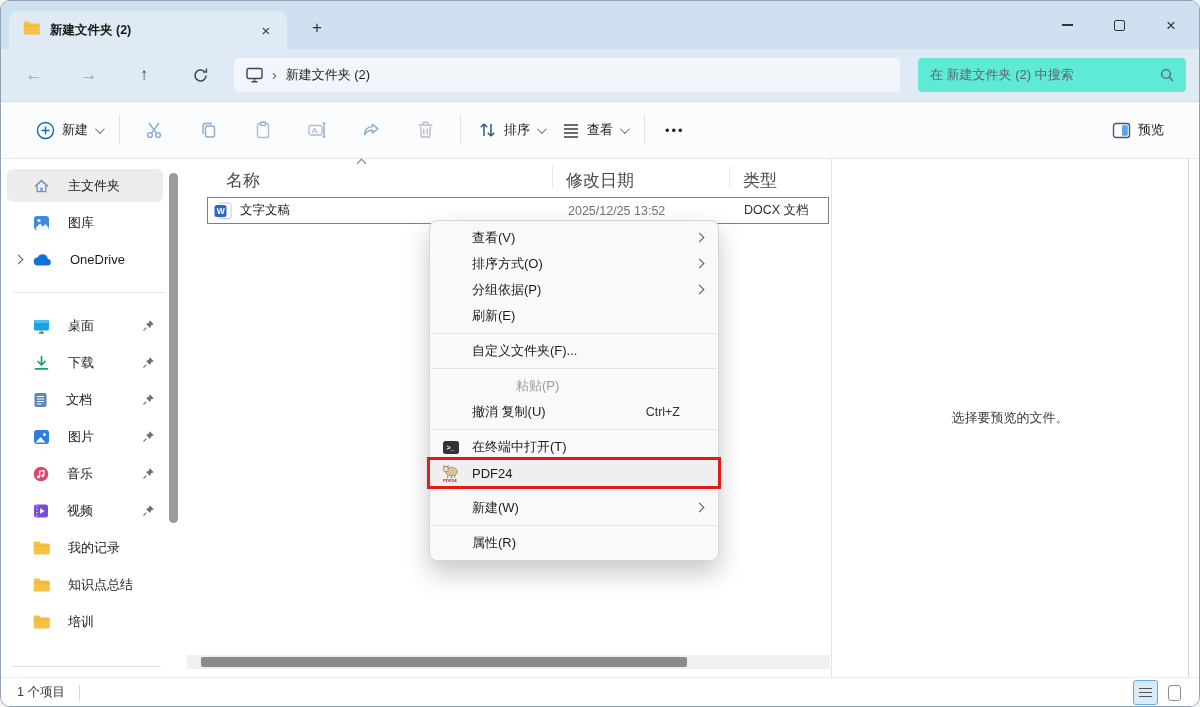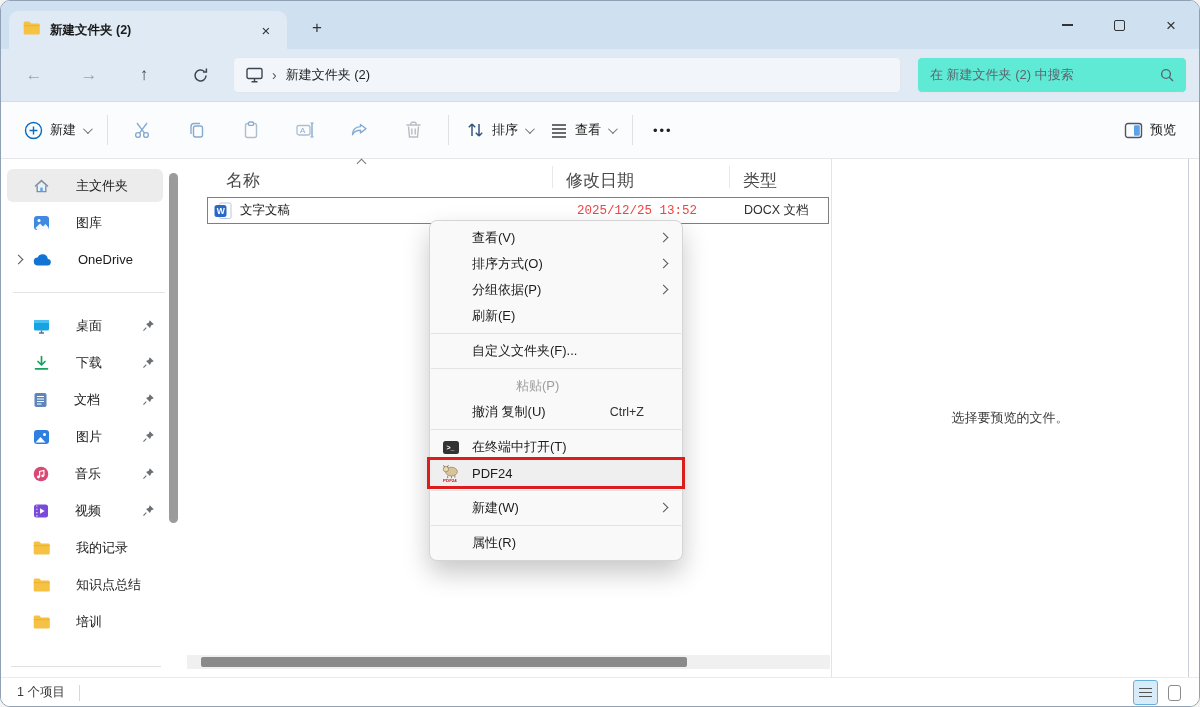--- a/index.html
+++ b/index.html
@@ -34,36 +34,36 @@
     border:1px solid #e2e7ed; border-radius:5px; display:flex; align-items:center; padding:0 12px; gap:9px;
     font-size:13px; color:#1d1d1d; }
   .crumb-chev { color:#555; font-size:14px; }
   .searchbox { position:absolute; left:916px; top:8px; width:270px; height:36px; background:#5eead4;
     border:1px solid #e2e7ed; border-radius:5px; display:flex; align-items:center; padding:0 12px;
     font-size:13px; color:#5c6670; }
   .searchbox .ph { flex:1; }
 
   
   .toolbar { position:relative; height:58px; background:#fbfcfd; border-top:1px solid #d5dbe1;
-    border-bottom:1px solid #e7e7e7; display:flex; align-items:center; padding:0 14px;justify-content:space-between; }
+    border-bottom:1px solid #e7e7e7; display:flex; align-items:center; padding:0 26px;justify-content:space-between; }
   .tb-btn { display:flex; align-items:center; gap:7px; padding:6px 9px; border-radius:5px;
     font-size:13px; color:#1c1c1c; }
   .tb-iconbtn { width:54px; height:40px; display:flex; align-items:center; justify-content:center; border-radius:5px; }
   .tb-sep { width:1px; height:30px; background:#e1e1e1; margin:0 8px; }
   .chev-down { display:inline-block; width:7px; height:7px; border-right:1.4px solid #6d737b;
     border-bottom:1.4px solid #6d737b; transform:rotate(45deg) translateY(-2px); }
   .tb-more { font-size:13px; letter-spacing:2px; color:#222; padding:6px 12px; }
   .tb-preview { margin-left:auto; }
 
   
   .main { position:relative; height:518px; background:#fff; }
 
   .sidebar { position:absolute; left:0; top:0; width:184px; height:100%; padding-top:8px; }
   .side-item { height:33px; margin:2px 22px 4px 6px; padding:0 8px 0 26px; display:flex; align-items:center;
-    gap:26px; border-radius:6px; font-size:13px; color:#1b1b1b; position:relative; }
+    gap:18px; border-radius:6px; font-size:13px; color:#1b1b1b; position:relative; }
   .side-item.selected { background:#ececec; }
   .side-item .expander { position:absolute; left:8px; width:7px; height:7px; border-right:1.4px solid #555;
     border-bottom:1.4px solid #555; transform:rotate(-45deg); }
   .side-item .pin { margin-left:auto; display:flex; }
   .side-divider { height:1px; background:#e4e4e4; margin:16px 20px 16px 12px; }
   .sidebar-scrollbar { position:absolute; left:168px; top:14px; width:9px; height:350px;
     background:#9b9b9b; border-radius:5px; }
   .sidebar-bottom-divider { position:absolute; left:10px; bottom:10px; width:150px; height:1px; background:#e2e2e2; }
 
   .filearea { position:absolute; left:185px; top:0; width:645px; height:100%; }
@@ -71,42 +71,42 @@
   .col-name  { position:absolute; left:40px;  top:10px; }
   .col-date  { position:absolute; left:380px; top:10px; }
   .col-type  { position:absolute; left:557px; top:10px; }
   .sort-chev { position:absolute; left:172px; top:1px; width:7px; height:7px; border-left:1.3px solid #777;
     border-top:1.3px solid #777; transform:rotate(45deg); }
   .hdr-sep1 { position:absolute; left:366px; top:7px; width:1px; height:22px; background:#e8e8e8; }
   .hdr-sep2 { position:absolute; left:543px; top:7px; width:1px; height:22px; background:#e8e8e8; }
   .file-row { position:absolute; left:21px; top:38px; width:622px; height:27px; border:1px solid #7f7f7f;
     display:flex; align-items:center; padding-left:6px; font-size:12.5px; color:#161616; background:#fff; }
   .file-row .fname { margin-left:8px; }
-  .file-row .fdate { position:absolute; left:369px; color:#ef4444;font-family:Liberation Mono, monospace; }
+  .file-row .fdate { position:absolute; left:360px; color:#737373; }
   .file-row .ftype { position:absolute; left:536px; color:#2e2e2e; }
   .h-scrollbar { position:absolute; left:1px; bottom:8px; width:643px; height:14px; background:#f0f0f0; }
   .h-thumb { position:absolute; left:14px; top:2px; width:486px; height:10px; background:#8a8a8a; border-radius:2px; }
 
   .preview-pane { position:absolute; left:830px; top:0; width:358px; height:100%;
     border-left:1px solid #e4e4e4; border-right:1px solid #ccd2d9;
     display:flex; align-items:center; justify-content:center; font-size:13px; color:#3d3d3d; }
 
   
   .statusbar { position:relative; height:30px; border-top:1px solid #ececec; display:flex; align-items:center;
     padding:0 16px; font-size:12.5px; color:#3a3a3a; background:#fff; }
   .count-divider { width:1px; height:16px; background:#d8d8d8; margin-left:14px; }
   .view-toggles { position:absolute; right:12px; top:2px; display:flex; gap:4px; }
   .toggle-details { width:25px; height:25px; background:#d8ebf8; border:1px solid #66aede; border-radius:3px;
     display:flex; flex-direction:column; align-items:center; justify-content:center; gap:2.5px; }
   .toggle-details i { display:block; width:13px; height:1.6px; background:#555; }
   .toggle-thumbs { width:25px; height:25px; display:flex; align-items:center; justify-content:center; }
   .toggle-thumbs i { display:block; width:13px; height:16px; border:1.8px solid #8b8b8b; border-radius:3px; }
 
   
-  .context-menu { position:absolute; left:428px; top:219px; width:254px; background:#f9f9f9;
+  .context-menu { position:absolute; left:428px; top:219px; width:290px; background:#f9f9f9;
     border:1px solid #d5d5d5; border-radius:8px; box-shadow:0 12px 26px rgba(0,0,0,.22);
     padding:4px 0; z-index:20; }
   .menu-item { position:relative; height:26px; display:flex; align-items:center; padding:0 14px 0 42px;
     font-size:13px; color:#1b1b1b; }
   .menu-item .mi-icon { position:absolute; left:11px; top:4px; width:19px; height:19px; display:flex;
     align-items:center; justify-content:center; }
   .menu-item.disabled { color:#9d9d9d;margin-left:44px; }
   .menu-item.highlighted { background:#efefef; outline:3px solid #dd1c1c; }
   .menu-chev { position:absolute; right:15px; top:9px; width:7px; height:7px; border-right:1.4px solid #555;
     border-bottom:1.4px solid #555; transform:rotate(-45deg); }

